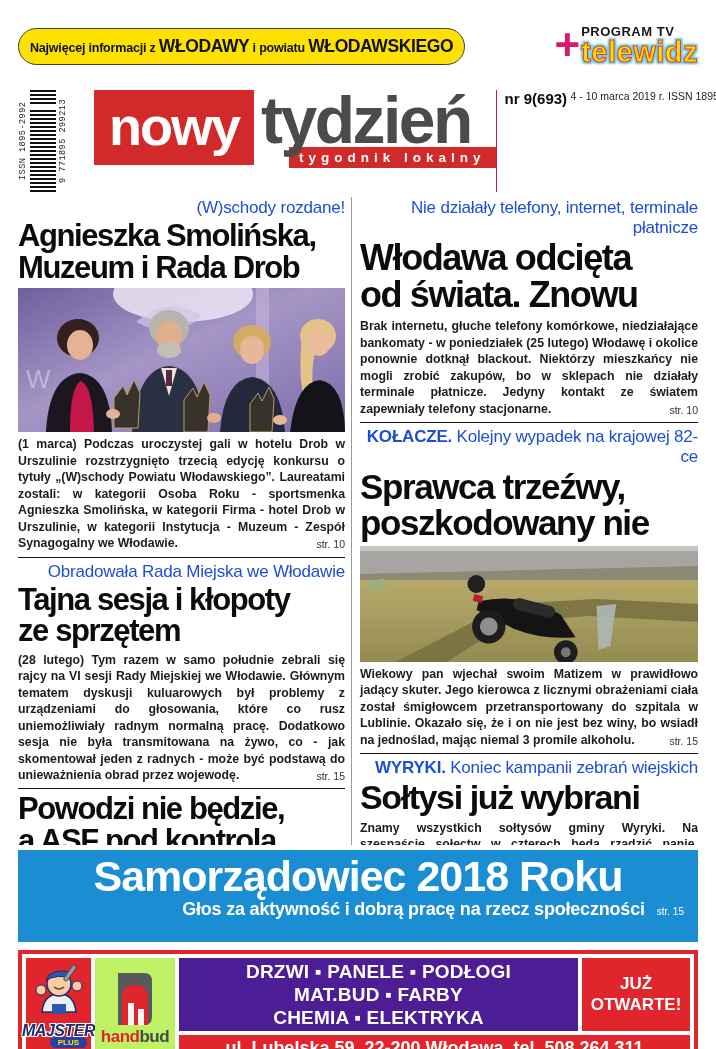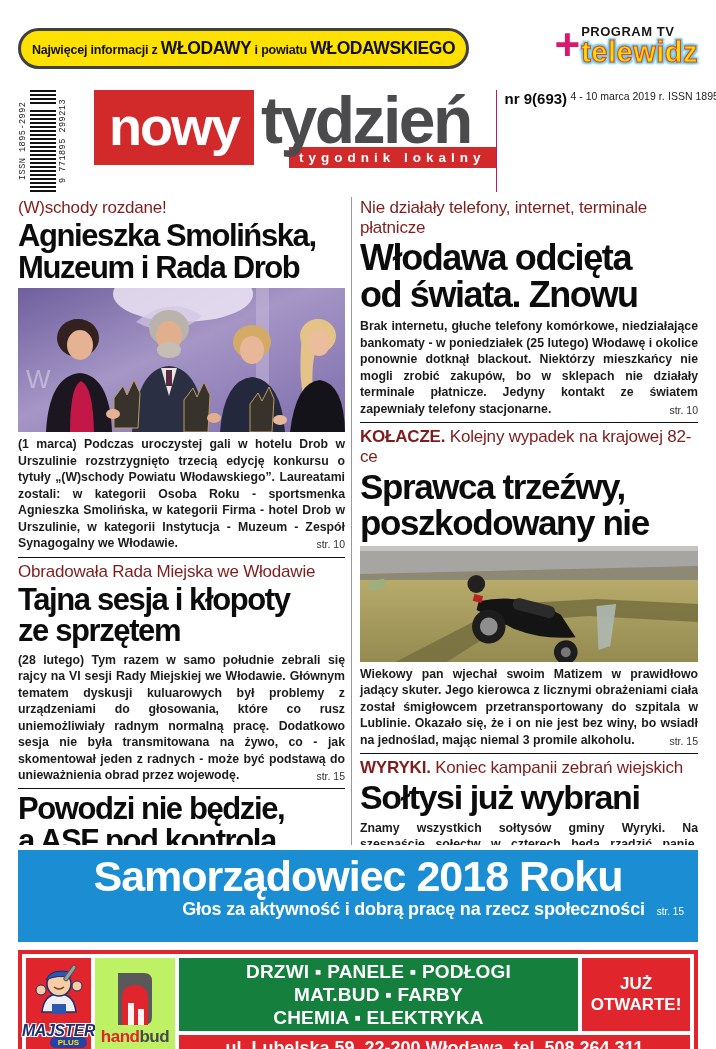--- a/index.html
+++ b/index.html
@@ -2,21 +2,21 @@
 <html><head>
 <meta charset="utf-8">
 <style>
   html,body{margin:0;padding:0;background:#d8d8d8;}
   .page{position:relative;width:716px;height:1049px;margin:0 auto;background:#fff;overflow:hidden;
         font-family:"Liberation Sans",sans-serif;color:#111;}
   .inner{padding:24px 18px 0 18px;}
 
   
   .topbar{display:flex;align-items:flex-start;gap:6px;height:58px;}
-  .banner{background:#ffe100;border:3px solid #404040;border-radius:22px;padding:7px 11px;
+  .banner{background:#ffe100;border:1px solid #404040;border-radius:22px;padding:7px 11px;
           font-weight:bold;font-size:12.5px;letter-spacing:-0.2px;white-space:nowrap;color:#101010;
           align-self:flex-start;margin-top:4px;}
   .banner .big{font-size:17.5px;letter-spacing:-0.4px;}
   .tvblock{margin-left:auto;display:flex;align-items:flex-start;flex-shrink:0;}
   .plus{color:#d8186b;font-size:44px;font-weight:bold;line-height:0.75;margin:4px 1px 0 0;}
   .tvcol{display:flex;flex-direction:column;}
   .programtv{font-weight:bold;font-size:13px;letter-spacing:0.5px;color:#161616;}
   .telewidz{font-weight:bold;font-size:29px;line-height:0.95;color:#ffdf00;letter-spacing:0.5px;
             -webkit-text-stroke:1.1px #e3442a;
             text-shadow:0 0 3px #6ecbe8,2px 2px 2px #6ecbe8,-2px -2px 2px #6ecbe8,2px -2px 2px #6ecbe8,-2px 2px 2px #6ecbe8;}
@@ -41,21 +41,21 @@
   .issue{font-weight:bold;font-size:15px;color:#0a0a0a;}
   .price-row{background:#e6e6e6;padding:2px 3px 2px 5px;margin-top:5px;white-space:nowrap;}
   .price-label{font-size:10px;color:#444;}
   .price{font-weight:bold;font-size:15px;color:#111;}
   .vat{font-size:8.5px;color:#444;padding-left:8px;}
 
   
   .content{display:flex;margin-top:5px;height:648px;overflow:hidden;}
   .col-left{width:327px;flex-shrink:0;}
   .col-right{flex:1;border-left:1px solid #9a9a9a;margin-left:6px;padding-left:8px;min-width:0;}
-  .kicker{font-size:17px;color:#7f1d1d;margin:1px 0 2px;letter-spacing:-0.2px;}
+  .kicker{font-size:17px;color:#1d4ed8;margin:1px 0 2px;letter-spacing:-0.2px;text-align:right;}
   .kicker .kb{font-weight:bold;}
   .hl{font-weight:bold;color:#0c0c0c;letter-spacing:-1.4px;line-height:1.02;margin:1px 0 5px;}
   .hl-l{font-size:31px;}
   .hl-r{font-size:36px;}
   .hl-r2{font-size:35px;}
   .hl-one{font-size:34px;}
   .body{font-weight:bold;font-size:12.3px;line-height:1.34;text-align:justify;color:#1c1c1c;margin:1px 0 5px;}
   .pref{float:right;font-weight:normal;font-size:10.5px;color:#333;margin-left:8px;margin-top:2px;}
   .rule{border-top:1.5px solid #111;margin:3px 0 4px;}
   .photo{width:100%;display:block;margin:2px 0 4px;}
@@ -74,21 +74,21 @@
   .majster-name{font-style:italic;font-weight:bold;font-size:16px;color:#1c2f6e;letter-spacing:-0.5px;
                 text-shadow:1px 1px 0 #fff,-1px -1px 0 #fff,1px -1px 0 #fff,-1px 1px 0 #fff;}
   .majster-plus{background:#2242a8;color:#ffe000;font-size:8px;font-weight:bold;padding:1px 8px;
                 border-radius:8px;margin:-3px 4px 0 auto;}
   .ad-handbud{width:80px;background:#bef264;display:flex;flex-direction:column;align-items:center;
               justify-content:center;flex-shrink:0;}
   .handbud-name{font-size:17px;font-weight:bold;letter-spacing:-0.5px;margin-top:2px;}
   .hb1{color:#e0252c;}.hb2{color:#4a4a4c;}
   .ad-right{flex:1;display:flex;flex-direction:column;gap:4px;min-width:0;}
   .ad-toprow{display:flex;gap:4px;flex:1;}
-  .ad-blue{flex:1;background:#15803d;color:#fff;display:flex;flex-direction:column;justify-content:center;
+  .ad-blue{flex:1;background:#4c1d95;color:#fff;display:flex;flex-direction:column;justify-content:center;
            align-items:center;gap:1px;}
   .ad-line{font-weight:bold;font-size:19px;letter-spacing:0.2px;white-space:nowrap;}
   .ad-open{width:108px;background:#e0252c;color:#fff;font-weight:bold;font-size:17px;display:flex;
            flex-direction:column;align-items:center;justify-content:center;line-height:1.2;flex-shrink:0;}
   .ad-address{background:#e0252c;color:#fff;font-weight:bold;font-size:18px;text-align:center;
               padding:3px 0;white-space:nowrap;}
 </style>
 </head>
 <body>
 

